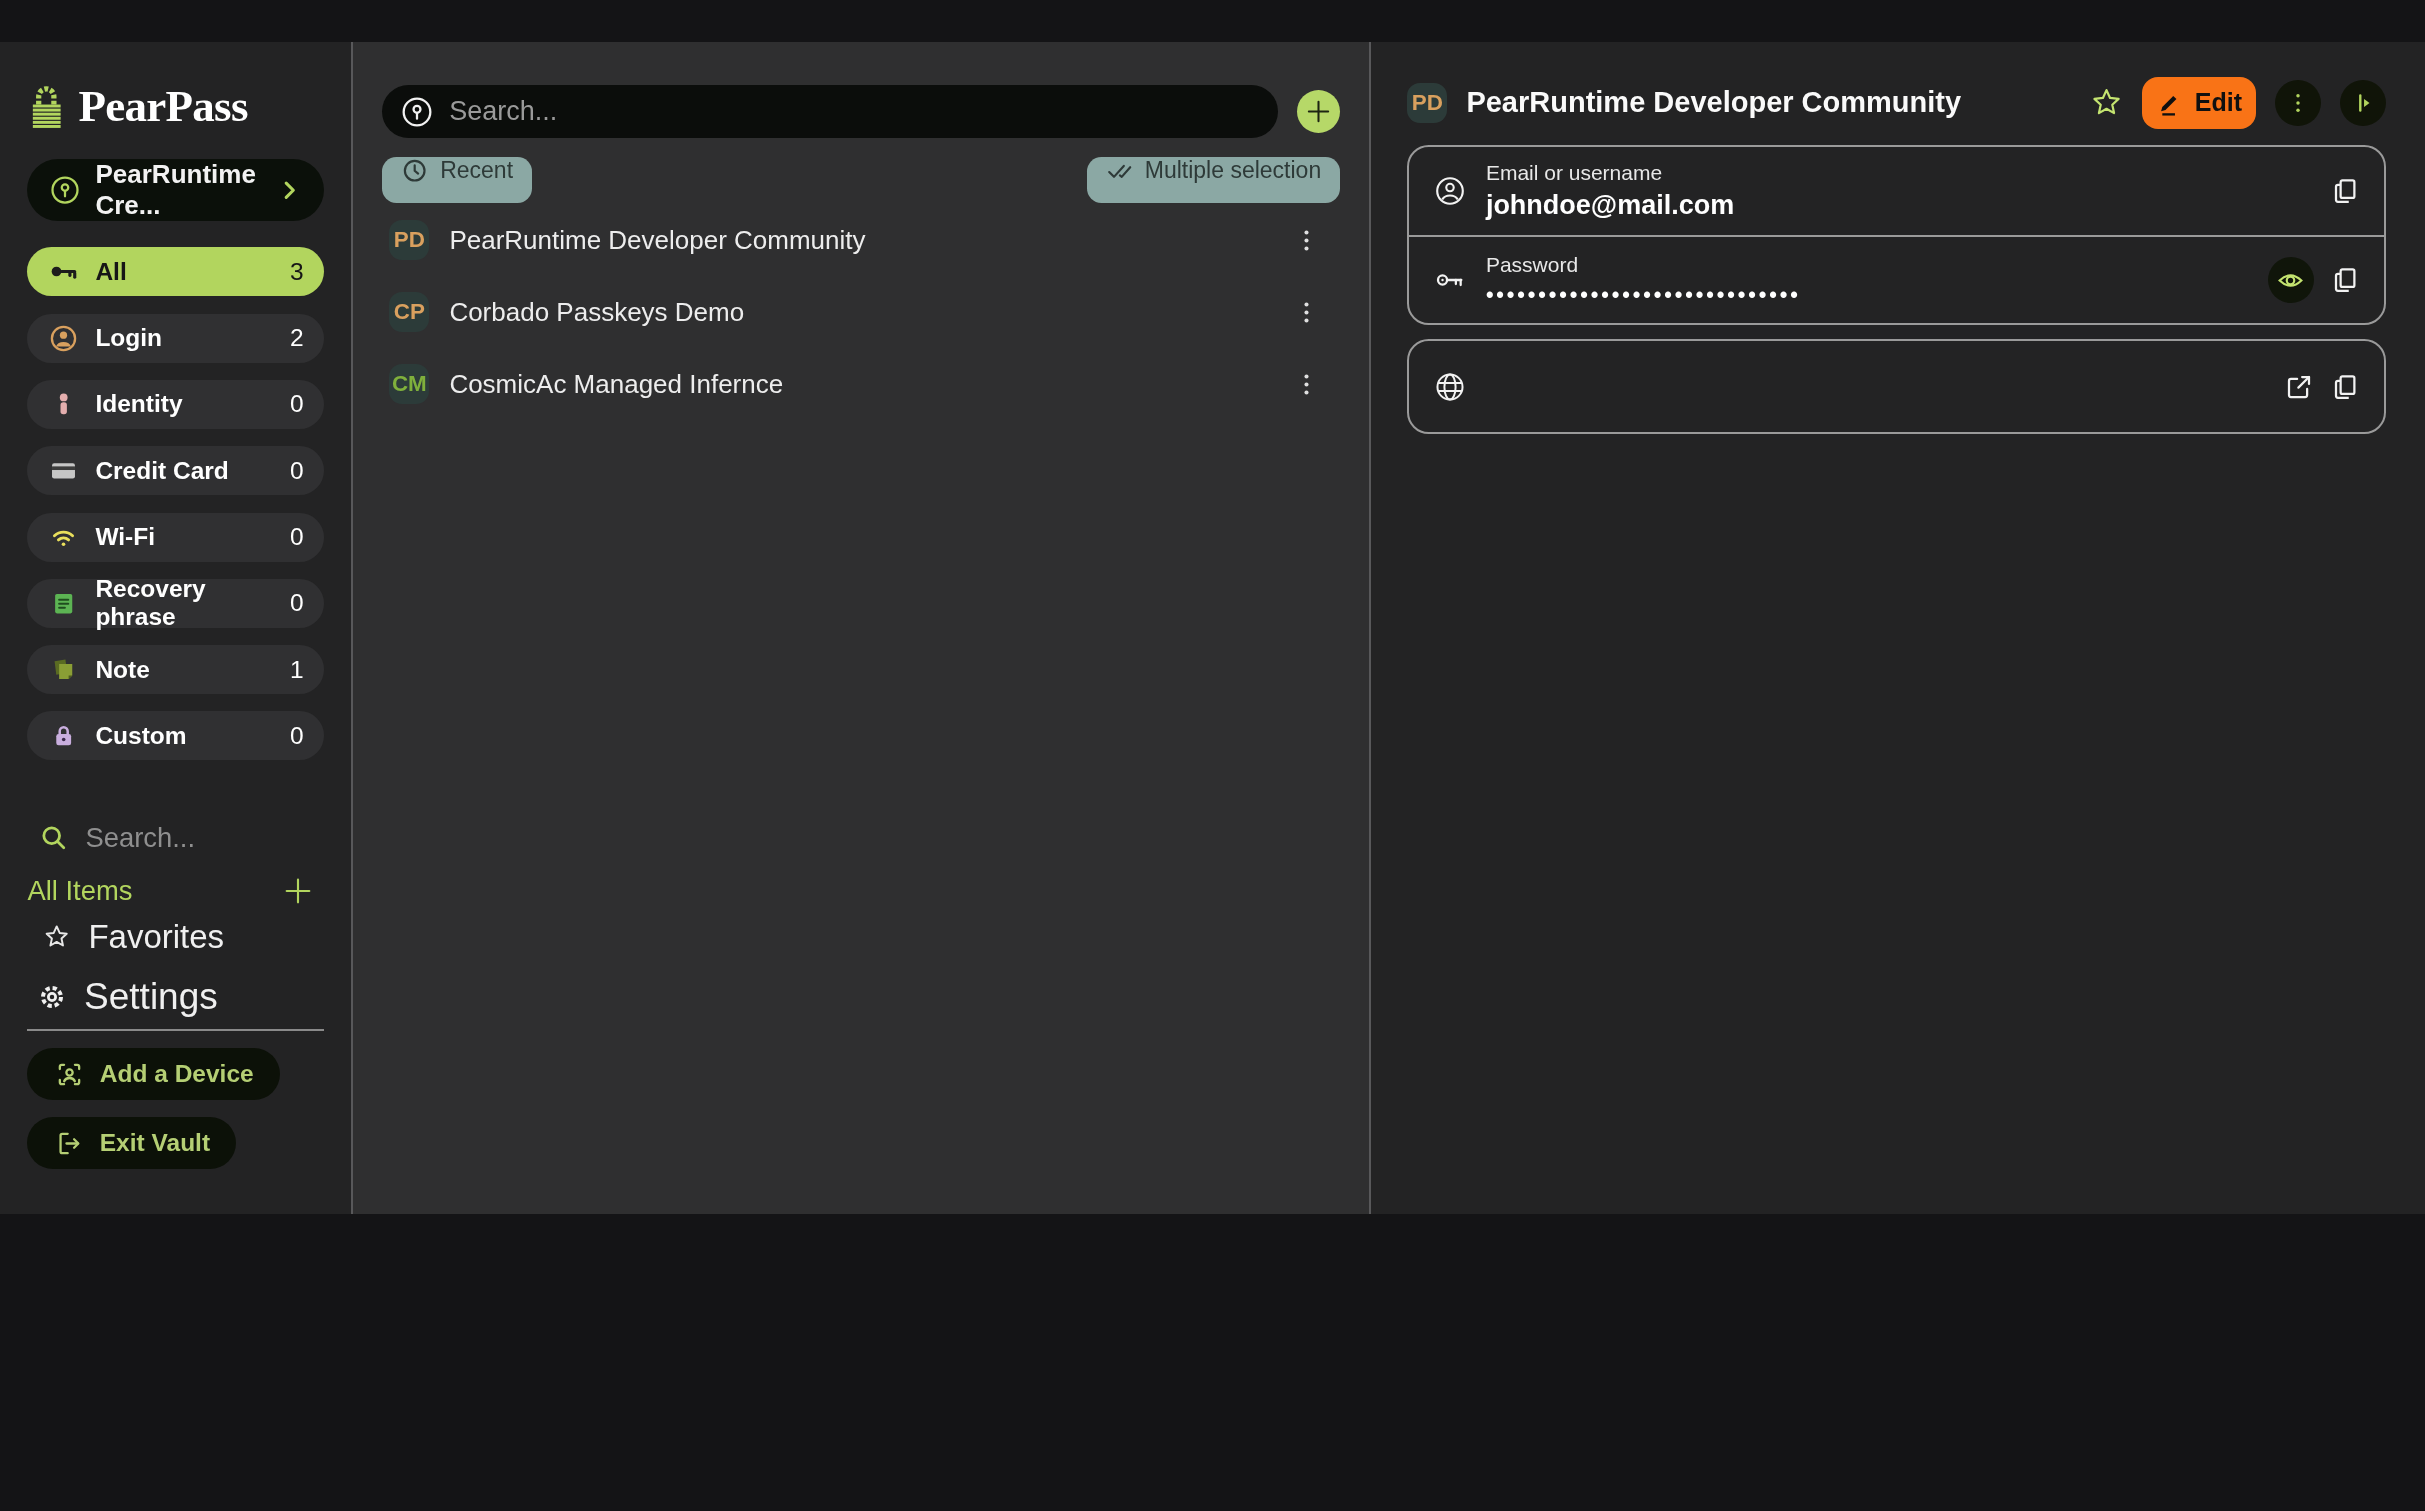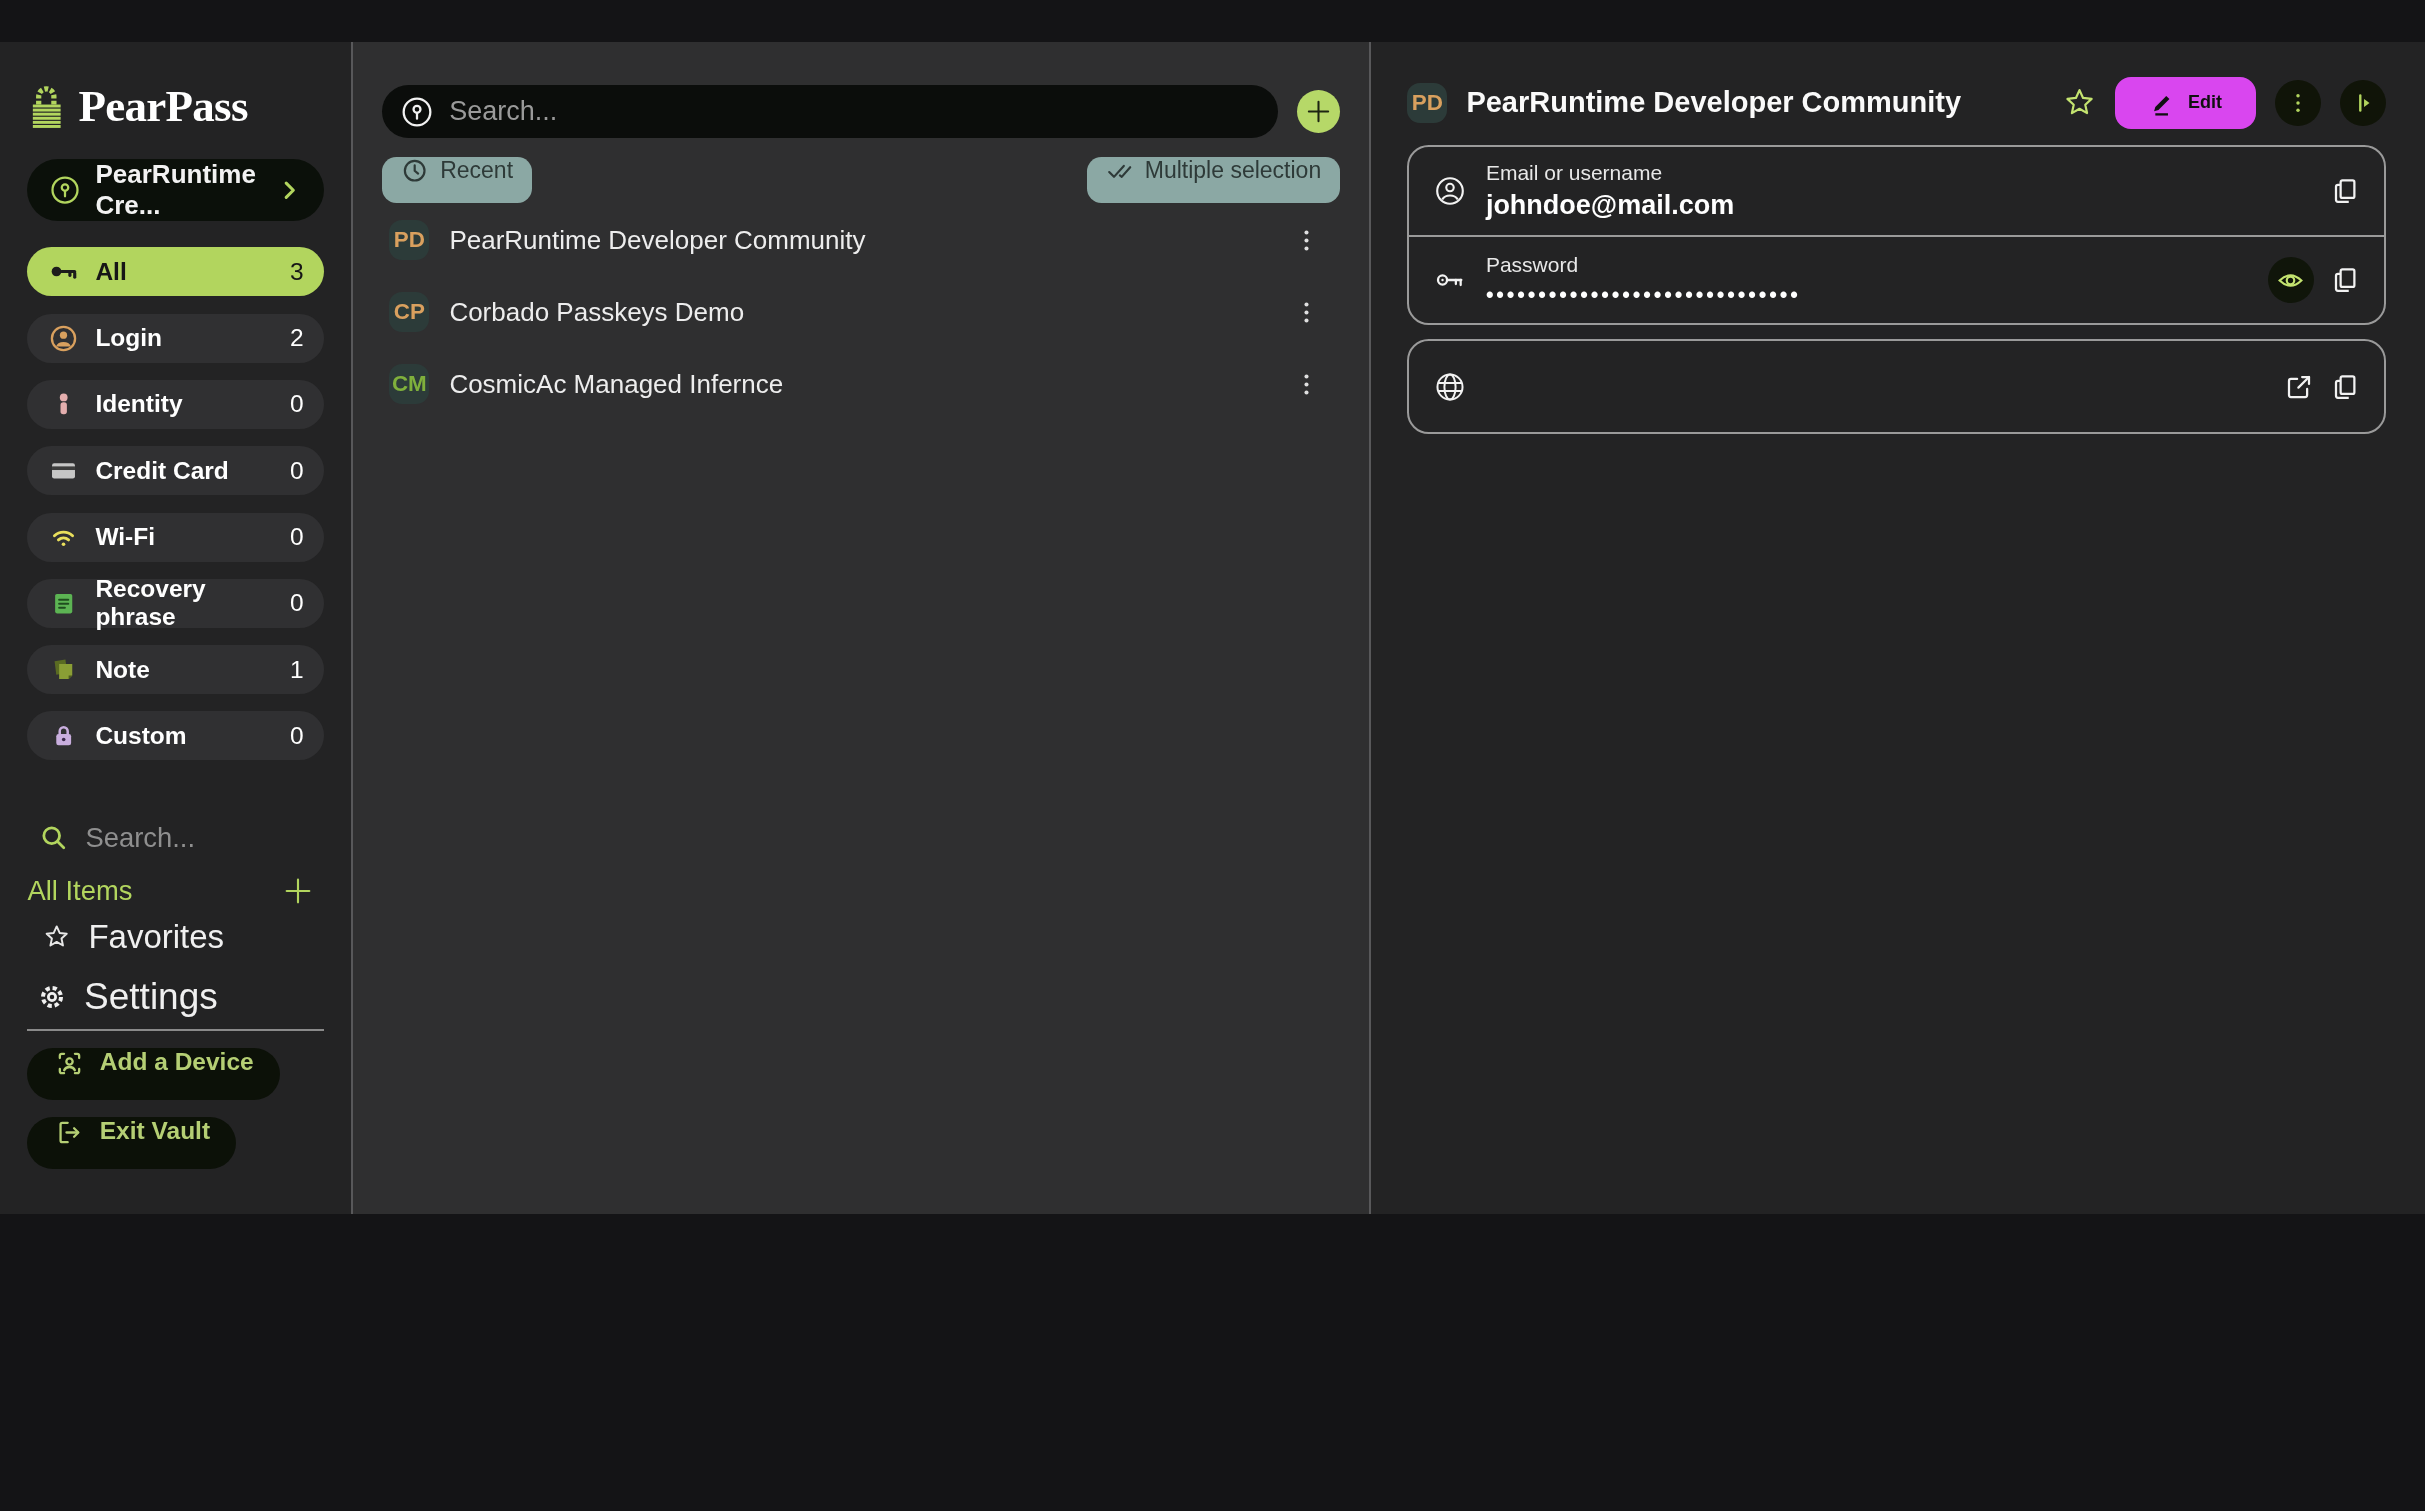--- a/index.html
+++ b/index.html
@@ -27,21 +27,21 @@
   .side-search span{font-size:27.4px;color:#8f8f8f;}
   .all-items{margin-top:13px;display:flex;align-items:center;height:40px;}
   .all-items .ai-label{font-size:27.4px;color:#b2d55e;cursor:pointer;}
   .all-items .plus{margin-left:auto;margin-right:10px;display:flex;cursor:pointer;}
   .fav-row{margin-top:5.8px;display:flex;align-items:center;gap:16px;margin-left:13px;height:40px;cursor:pointer;}
   .fav-row span.txt{font-size:33px;color:#f0f0f0;}
   .side-bottom{margin-top:auto;padding-bottom:27.4px;}
   .settings-row{display:flex;align-items:center;gap:16px;margin-left:8.7px;height:38px;cursor:pointer;}
   .settings-row span.txt{font-size:37px;color:#f0f0f0;}
   .side-hr{height:1.4px;background:#8a8a8a;margin:13px 0 17.3px 0;}
-  .pill-btn{height:52px;border-radius:26px;background:#0c1108;display:inline-flex;align-items:flex-start;
+  .pill-btn{height:52px;border-radius:26px;background:#0c1108;display:inline-flex;align-items:center;
     gap:14.4px;padding:0 26px;color:#b5cf74;font-size:24.5px;font-weight:600;margin-bottom:17.3px;cursor:pointer;}
   .pill-wrap{display:flex;flex-direction:column;align-items:flex-start;}
 
   
   .list-panel{width:1016px;background:#2f2f30;padding:0 29px;display:flex;flex-direction:column;}
   .search-row{margin-top:43px;display:flex;align-items:center;gap:19px;}
   .search-bar{flex:1;height:53px;border-radius:27px;background:#0b0d0b;display:flex;align-items:center;
     gap:16px;padding:0 19px;cursor:text;}
   .search-bar span{font-size:27px;color:#9a9a9a;}
   .add-btn{width:43px;height:43px;border-radius:50%;background:#b6d868;display:flex;align-items:center;
@@ -58,22 +58,22 @@
   .init-orange{color:#d9a05e;} .init-green{color:#7fb03c;}
   .list-row .title{font-size:26px;font-weight:500;color:#ededed;}
   .kebab{margin-left:auto;margin-right:19px;display:flex;cursor:pointer;}
 
   
   .detail-panel{flex:1;background:#232324;padding:0 40px 0 36px;display:flex;flex-direction:column;}
   .detail-header{margin-top:34px;height:53px;display:flex;align-items:center;}
   .detail-header .title{margin-left:19px;font-size:29px;font-weight:700;color:#fafafa;}
   .hdr-actions{margin-left:auto;display:flex;align-items:center;gap:19px;}
   .star-btn{display:flex;cursor:pointer;}
-  .edit-btn{height:52px;border-radius:16px;background:#d946ef;display:flex;align-items:center;gap:11.6px;
-    padding:0 34px;color:#101010;font-size:18px;font-weight:600;cursor:pointer;}
+  .edit-btn{height:52px;border-radius:16px;background:#f97316;display:flex;align-items:center;gap:11.6px;
+    padding:0 14px;color:#101010;font-size:25px;font-weight:600;cursor:pointer;}
   .circle-btn{width:46px;height:46px;border-radius:50%;background:#101408;display:flex;align-items:center;
     justify-content:center;cursor:pointer;}
   .card{border:2.2px solid #9a9a9a;border-radius:21.7px;}
   .card1{margin-top:16px;}
   .card2{margin-top:14.4px;}
   .field-row{min-height:88px;display:flex;align-items:center;padding:0 24.5px;gap:19px;}
   .field-row.bordered{border-top:2.2px solid #9a9a9a;}
   .card2 .field-row{min-height:91px;}
   .f-icon{width:33px;display:flex;align-items:center;justify-content:center;flex:0 0 33px;color:#f2f2f2;}
   .f-col{display:flex;flex-direction:column;gap:5px;}

